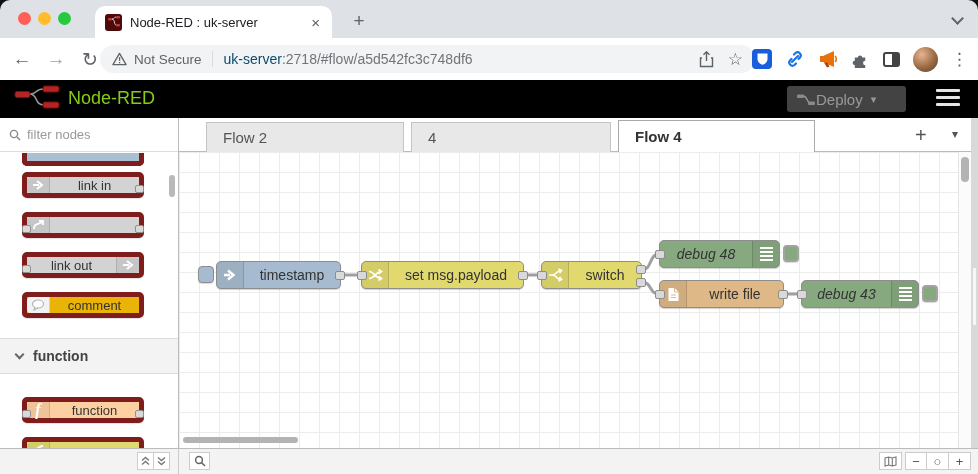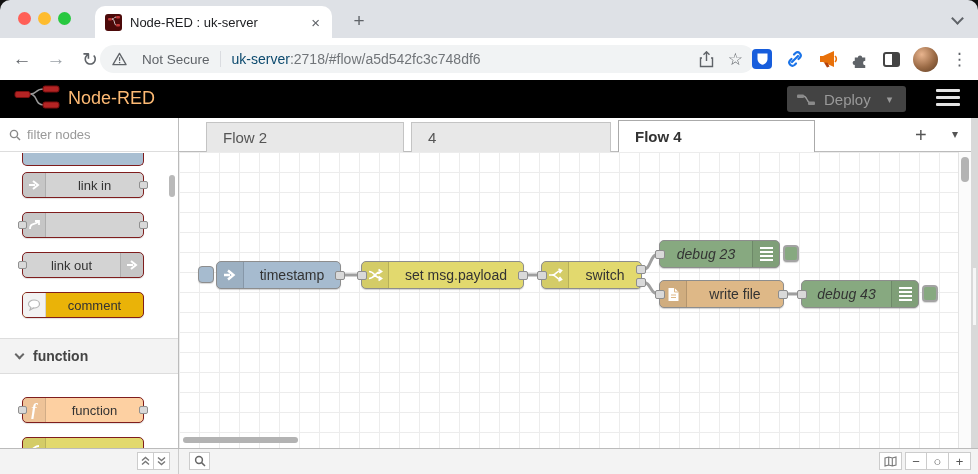--- a/index.html
+++ b/index.html
@@ -23,58 +23,58 @@
   .strip-chevron { position:absolute; right:16px; top:14px; width:9px; height:9px;
                    border-right:2px solid #5f6368; border-bottom:2px solid #5f6368;
                    transform:rotate(45deg); }
 
   .addrbar { position:absolute; left:0; top:38px; width:978px; height:42px; background:#fff; }
   .navico { position:absolute; top:0; height:42px; display:flex; align-items:center;
             justify-content:center; width:28px; font-size:19px; color:#5f6368; }
   .omnibox { position:absolute; left:100px; top:7px; width:655px; height:28px;
              background:#f1f3f4; border-radius:14px; display:flex; align-items:center;
              padding:0 12px; }
-  .omni-sec { font-size:13.5px; color:#5f6368; margin:0 10px 0 15px; }
+  .omni-sec { font-size:13.5px; color:#5f6368; margin:0 10px 0 7px; }
   .omni-div { width:1px; height:16px; background:#dadce0; margin-right:11px; }
   .omni-host { font-size:14px; color:#0c4a6e; }
   .omni-rest { font-size:14px; color:#717579; }
   .omni-right { margin-left:auto; display:flex; align-items:center; gap:14px; }
   .star { font-size:17px; color:#5f6368; }
   .ext-row { position:absolute; right:10px; top:0; height:42px; display:flex;
              align-items:center; gap:13px; }
   .bw { width:20px; height:20px; background:#175ddc; border-radius:4px;
         display:flex; align-items:center; justify-content:center; }
   .sidebar-ico { width:17px; height:15px; border:2px solid #444; border-radius:3px; position:relative; }
   .sidebar-ico::after { content:""; position:absolute; right:0; top:0; bottom:0;
                         width:6px; background:#444; }
   .avatar { width:25px; height:25px; border-radius:50%;
             background:radial-gradient(circle at 35% 30%, #e8b48e, #9a6a45 55%, #5c3c22); }
   .dots { font-size:17px; color:#5f6368; }
 
   
   .nr-header { position:absolute; left:0; top:80px; width:978px; height:38px; background:#000; }
   .nr-logo { position:absolute; left:14px; top:5px; }
-  .nr-title { position:absolute; left:68px; top:8px; color:#fdba74; font-size:18px; font-weight:500; }
+  .nr-title { position:absolute; left:68px; top:8px; color:#84cc16; font-size:18px; font-weight:500; }
   .deploy-btn { position:absolute; left:787px; top:6px; width:119px; height:26px;
                 background:#434343; border-radius:3px; display:flex; align-items:center;
-                padding:0 9px; gap:8px; }
+                padding:0 9px; }
   .deploy-label { color:#999; font-size:15px; }
   .deploy-caret { color:#999; font-size:11px; margin-left:8px; }
   .hamburger { position:absolute; left:936px; top:9px; width:24px; }
   .hamburger div { height:3px; background:#e4e4e4; border-radius:1px; margin-bottom:4px; }
 
   
   .palette { position:absolute; left:0; top:118px; width:179px; height:330px;
              background:#fff; border-right:1px solid #bbb; overflow:hidden;padding-left:24px; }
   .pal-search { position:absolute; left:0; top:0; width:178px; height:34px;
                 border-bottom:1px solid #ddd; display:flex; align-items:center; padding-left:9px; }
   .pal-search input { border:none; outline:none; font-size:13px; color:#444; width:130px;
                       margin-left:6px; font-family:"Liberation Sans",sans-serif; background:transparent; }
   .pal-search input::placeholder { color:#999; }
-  .pnode { position:absolute; left:22px; width:122px; height:26px; border:1px solid #7f1d1d;
+  .pnode { position:absolute; left:22px; width:122px; height:26px; border:5px solid #7f1d1d;
            border-radius:5px; display:flex; font-size:13px; color:#333;
            box-shadow:0 1px 1px rgba(0,0,0,0.12); }
   .pnode .plabel { flex:1; display:flex; align-items:center; justify-content:center; }
   .picon { width:23px; background:rgba(0,0,0,0.06); display:flex; align-items:center;
            justify-content:center; }
   .picon.l { border-right:1px solid rgba(0,0,0,0.12); border-radius:4px 0 0 4px; }
   .picon.r { border-left:1px solid rgba(0,0,0,0.12); border-radius:0 4px 4px 0; }
   .pport { position:absolute; width:9px; height:8px; background:#d9d9d9;
            border:1px solid #909090; border-radius:2px; top:8px; }
   .pport.in { left:-5px; } .pport.out { right:-5px; }
@@ -376,21 +376,21 @@
             <path d="M1 7 h3 M4 7 C9 7 8 2.5 13 2.5 M4 7 C9 7 8 11.5 13 11.5 M10.5 1 l3 1.5 -2 2.5 M10.5 13 l3 -1.5 -2 -2.5" stroke="#fff" stroke-width="1.7" fill="none"></path>
           </svg>
         </div>
       <div class="flabel">switch</div>
       <div class="fport in"></div>
       <div class="fport out1"></div>
       <div class="fport out2"></div>
     </div>
 
     <div class="fnode" style="left:480px;top:88px;width:121px;background:#87a980">
-      <div class="flabel italic">debug 23</div>
+      <div class="flabel italic">debug 48</div>
       <div class="ficon r">
           <div class="debug-lines">
             <div></div>
             <div></div>
             <div></div>
             <div></div>
           </div>
         </div>
       <div class="fport in"></div>
     </div>

